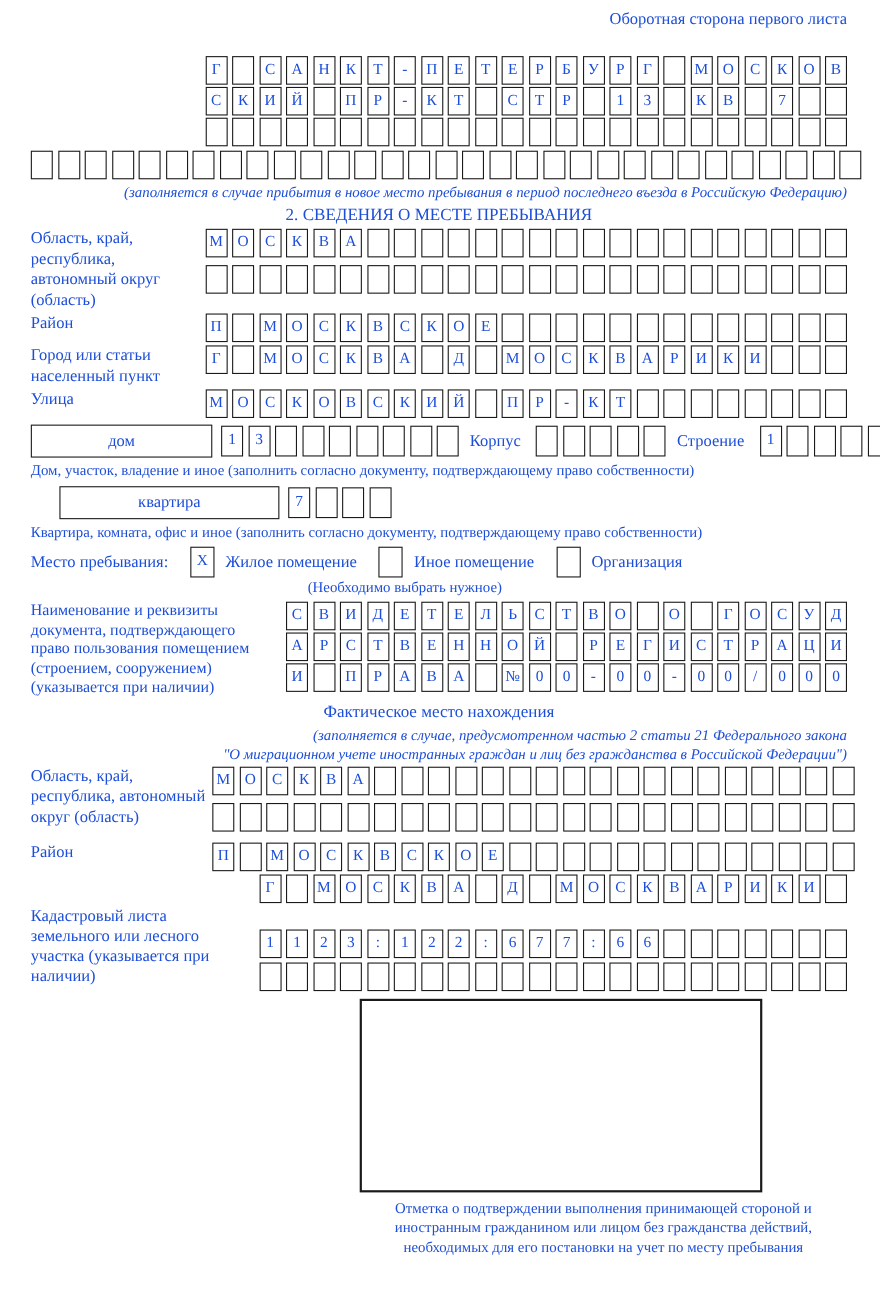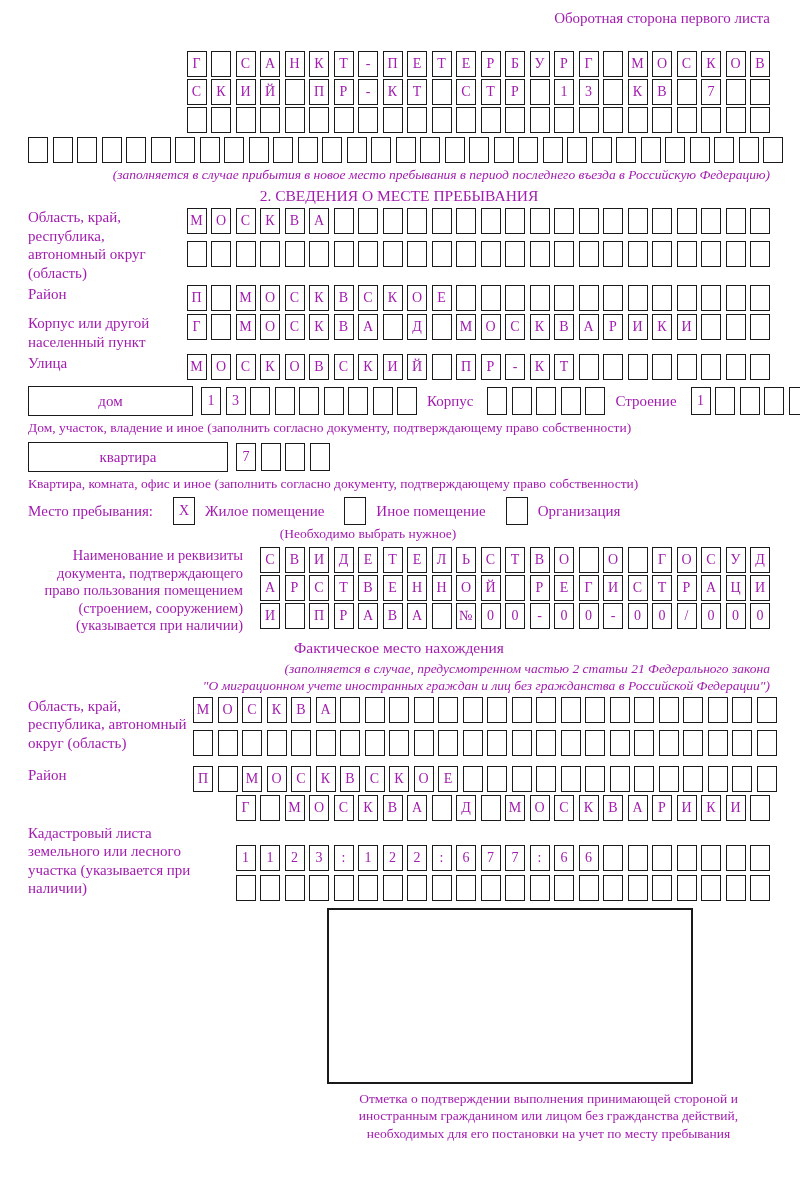--- a/index.html
+++ b/index.html
@@ -2,21 +2,21 @@
 <html lang="ru"><head>
 <meta charset="utf-8">
 <style>
   html,body{margin:0;padding:0;background:#fff;}
   .page{
     position:relative;
     width:800px;height:1180px;
     box-sizing:border-box;
     padding:10px 30px 0 28px;
     background:#fff;
-    color:#a21caf;
+    color:#1d4ed8;
     font-family:"Liberation Serif","DejaVu Serif",serif;
     font-size:15px;
     overflow:hidden;
   }
   .corner{ text-align:right; font-size:15px; margin-bottom:24px; }
 
   .frow{ display:flex; align-items:flex-start; }
   .flabel{ flex:none; line-height:18.5px; font-size:15px; }
   .w150{ width:150px; }
   .w165{ width:165px; }
@@ -41,34 +41,34 @@
   .center{ text-align:right;font-style:italic; }
   .heading{ text-align:center; font-weight:normal; font-size:15.5px; margin:4px 0 3px 0; }
 
   .widebox{
     flex:none; box-sizing:border-box;
     border:1.5px solid #1a1a1a; height:30px;
     display:flex; align-items:center; justify-content:center;
     font-size:15px; background:#fff;
   }
   .dombox{ width:165px; }
-  .kvbox{ width:200px; }
+  .kvbox{ width:200px;margin-left:26px; }
   .domrow{ align-items:center; margin-top:6px; }
   .domrow .boxes{ margin-left:8px; }
   .inline-label{ flex:none; margin-left:10px; margin-right:6px; font-size:15px; }
   .domrow .cell, .resrow .cell{ height:28px; }
 
   .resrow{ align-items:center; margin-top:5px; }
   .res-label{ flex:none; }
   .resrow .cell{ margin-left:20px; width:22px; }
   .resrow .opt{ flex:none; margin-left:10px; }
   .choose-note{ margin-left:150px; width:380px; text-align:center; }
 
   .gapS{ margin-top:3px; }
-  .gapM{ margin-top:5px;text-align:right; }
+  .gapM{ margin-top:5px; }
 
   .cadastral .boxcol{ padding-top:21px; }
   .cadastral .boxes{ margin-bottom:4px; }
 
   .stamp-wrap{ width:443px; margin-left:auto; margin-top:3px; }
   .stamp-box{ box-sizing:border-box; width:366px; height:176px; border:2px solid #1a1a1a; background:#fff; }
   .stamp-caption{ margin-top:6px; text-align:center; font-size:13.5px; line-height:17.5px; }
 </style>
 </head>
 <body>
@@ -278,21 +278,21 @@
         <span class="cell"></span>
         <span class="cell"></span>
         <span class="cell"></span>
         <span class="cell"></span>
         <span class="cell"></span>
         <span class="cell"></span>
       </div>
   </div>
 
   <div class="frow gapS">
-    <div class="flabel w150">Корпус или другой населенный пункт</div>
+    <div class="flabel w150">Город или статьи населенный пункт</div>
     <div class="boxes right">
         <span class="cell">Г</span>
         <span class="cell"></span>
         <span class="cell">М</span>
         <span class="cell">О</span>
         <span class="cell">С</span>
         <span class="cell">К</span>
         <span class="cell">В</span>
         <span class="cell">А</span>
         <span class="cell"></span>

